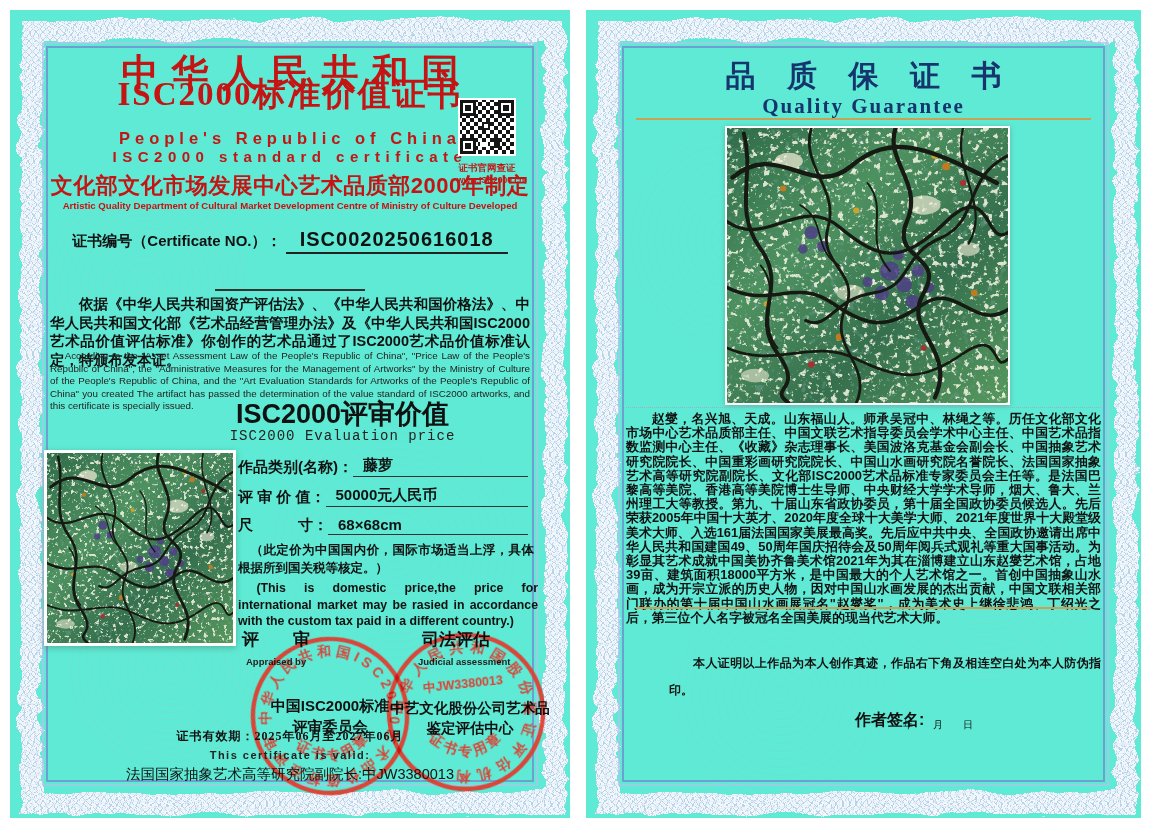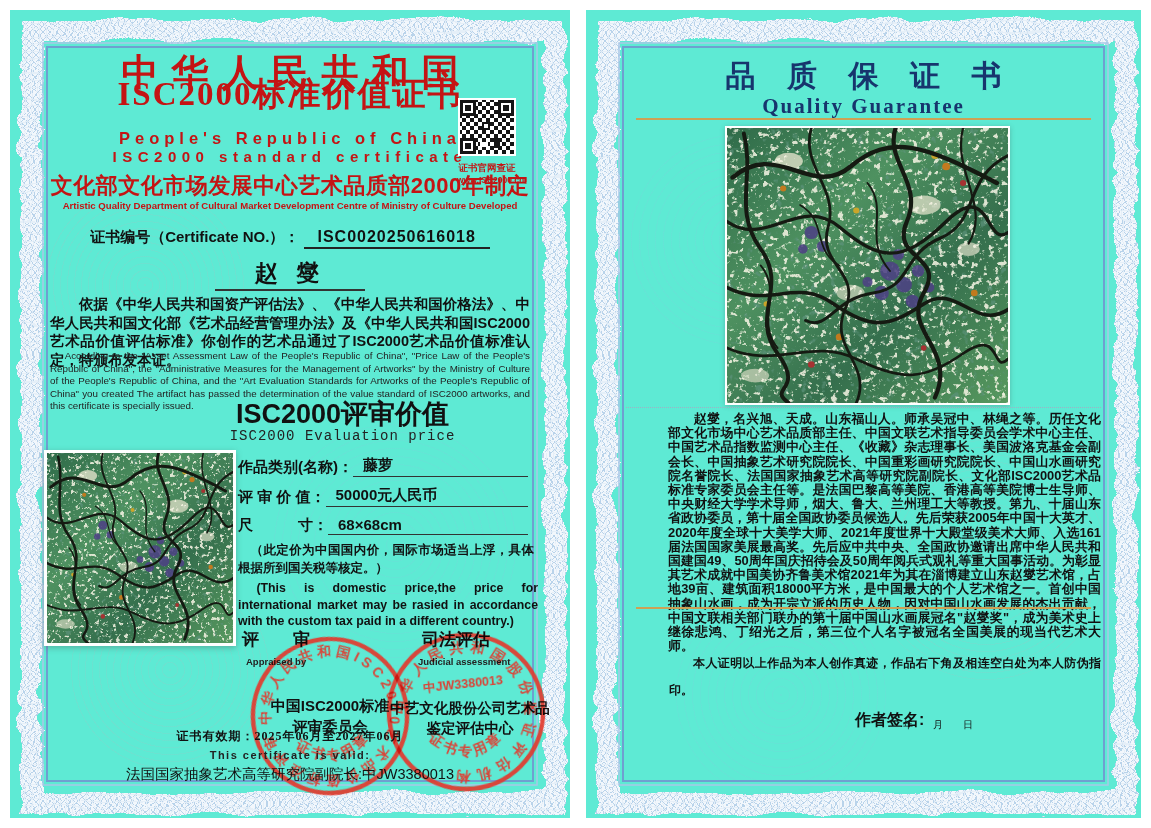--- a/index.html
+++ b/index.html
@@ -21,21 +21,21 @@
          font-family:"Liberation Sans",sans-serif;}
   .t-cn2{top:22px;font-size:33px;font-weight:bold;letter-spacing:2px;font-family:"Liberation Serif",serif;}
   .t-en1{top:79px;font-size:16.5px;font-weight:bold;letter-spacing:5px;}
   .t-en2{top:98px;font-size:15px;font-weight:bold;letter-spacing:5.5px;}
   .qr-wrap{left:407px;top:48px;width:60px;text-align:center;}
   .qr-cap1{font-size:9.5px;font-weight:bold;margin-top:2px;}
   .qr-cap2{font-size:8.5px;font-weight:bold;}
   .issuer-cn{top:121px;font-size:22px;font-weight:900;letter-spacing:.5px;}
   .issuer-en{top:150px;font-size:9.6px;font-weight:bold;}
   .certno-row{top:178px;font-size:15px;font-weight:bold;color:#111;}
-  .certno-val{display:inline-block;font-size:16px;font-weight:bold;border-bottom:2px solid #222;
+  .certno-val{display:inline-block;font-size:20px;font-weight:bold;border-bottom:2px solid #222;
               padding:0 14px 1px 14px;letter-spacing:1px;}
   .artist-name{top:208px;font-size:23px;font-weight:bold;letter-spacing:6px;color:#111;}
   .name-line{top:239px;left:50%;width:150px;margin-left:-75px;border-top:2px solid #333;height:0;}
   .para-cn{top:245px;left:0;right:0;font-size:14.5px;font-weight:600;line-height:18.6px;
            text-align:justify;text-indent:2em;color:#111;}
   .para-en{top:300px;left:0;right:0;font-size:9.8px;line-height:12.6px;text-align:justify;
            text-indent:1.5em;color:#222;}
   .sec-title{top:346px;left:120px;width:345px;text-align:center;font-size:27px;font-weight:bold;color:#111;}
   .sec-sub{top:378px;left:120px;width:345px;text-align:center;font-size:14px;
            font-family:"Liberation Mono",monospace;letter-spacing:1px;color:#222;}
@@ -70,21 +70,21 @@
   .g-title{top:6px;font-size:30px;font-weight:bold;letter-spacing:12px;text-indent:12px;
            font-family:"Liberation Serif",serif;}
   .g-sub{top:44px;font-size:21px;font-weight:bold;letter-spacing:2px;font-family:"Liberation Serif",serif;}
   .gold-line{left:10px;right:10px;height:0;border-top:2px solid #cda155;}
   .gl1{top:68px;}
   .gl2{top:557px;}
   .art2{left:99px;top:76px;width:281px;height:275px;background:#fff;padding:2px;
         box-shadow:0 1px 5px rgba(60,80,70,.3);}
   .bio-sep{top:357px;left:0;right:0;border-top:1px dotted #9fb0c4;}
   .bio{top:362px;left:0;right:0;font-size:12.9px;font-weight:600;line-height:14.2px;
-       text-align:justify;text-indent:2em;color:#111;margin-left:42px;}
+       text-align:justify;text-indent:2em;color:#111;}
   .attest{top:600px;left:0;right:0;font-size:12px;font-weight:bold;line-height:27px;
           text-indent:2em;text-align:justify;color:#111;margin-left:43px;}
   .sig{left:229px;top:660px;font-size:16px;font-weight:bold;color:#111;}
   .dateline{left:277px;top:668px;font-size:10px;font-weight:normal;white-space:pre;color:#111;}
 </style>
 </head>
 <body>
 
 <svg width="0" height="0" style="position:absolute" aria-hidden="true">
   <defs>
@@ -223,21 +223,20 @@
       </div>
 
       <div class="abs ctr issuer-cn red">文化部文化市场发展中心艺术品质部2000年制定</div>
       <div class="abs ctr issuer-en red">Artistic Quality Department of Cultural Market Development Centre of Ministry of Culture Developed</div>
 
       <div class="abs ctr certno-row">
         <span>证书编号（Certificate NO.）：</span>
         <span class="certno-val">ISC0020250616018</span>
       </div>
 
-      <div class="abs ctr artist-name">赵 燮</div>
       <div class="abs name-line"></div>
 
       <div class="abs para-cn">依据《中华人民共和国资产评估法》、《中华人民共和国价格法》、中华人民共和国文化部《艺术品经营管理办法》及《中华人民共和国ISC2000艺术品价值评估标准》你创作的艺术品通过了ISC2000艺术品价值标准认定，特颁布发本证。</div>
       <div class="abs para-en">According to the "Asset Assessment Law of the People's Republic of China", "Price Law of the People's Republic of China", the "Administrative Measures for the Management of Artworks" by the Ministry of Culture of the People's Republic of China, and the "Art Evaluation Standards for Artworks of the People's Republic of China" you created The artifact has passed the determination of the value standard of ISC2000 artworks, and this certificate is specially issued.</div>
 
       <div class="abs sec-title">ISC2000评审价值</div>
       <div class="abs sec-sub">ISC2000 Evaluation price</div>
 
       <div class="abs art1">
         <svg viewBox="0 0 100 100" preserveAspectRatio="none">

